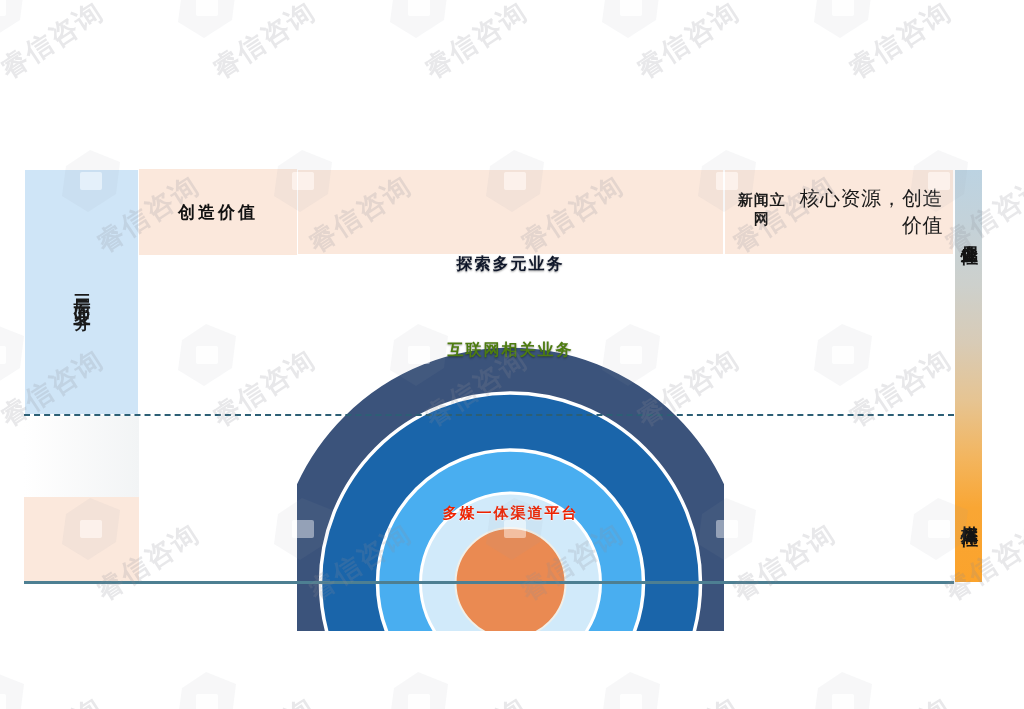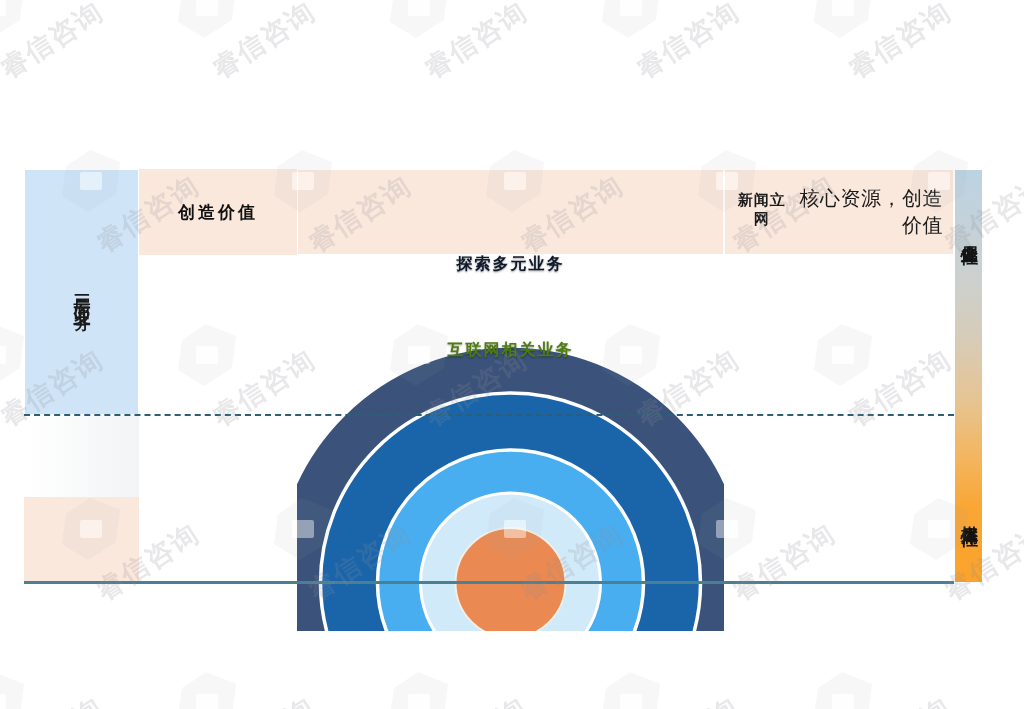--- a/index.html
+++ b/index.html
@@ -235,20 +235,21 @@
     <div id="circles">
       <svg width="427" height="414" viewBox="0 0 427 414">
         <circle cx="213.5" cy="366" r="237" fill="#2a4470" fill-opacity="0.92" stroke="#ffffff" stroke-width="3.5"></circle>
         <circle cx="213.5" cy="366" r="190" fill="#1866ad" fill-opacity="0.93" stroke="#ffffff" stroke-width="3.5"></circle>
         <circle cx="213.5" cy="366" r="133" fill="#4fb6f7" fill-opacity="0.90" stroke="#ffffff" stroke-width="3.5"></circle>
         <circle cx="213.5" cy="366" r="90" fill="#e8f3fb" fill-opacity="0.86" stroke="#ffffff" stroke-width="3"></circle>
         <circle cx="213.5" cy="366" r="55" fill="#ec8143" fill-opacity="0.92" stroke="#f0efe8" stroke-width="2"></circle>
       </svg>
       <div class="ring-label" id="ring-label-1">探索多元业务</div>
       <div class="ring-label" id="ring-label-2">互联网相关业务</div>
+      <div class="ring-label" id="ring-label-4">多媒一体渠道平台</div>
     </div>
 
     <div id="attr-bar">
       <div class="attr-text" id="attr-enterprise">企业属性</div>
       <div class="attr-text" id="attr-media">媒体属性</div>
     </div>
 
     <div id="dashed-divider"></div>
     <div id="bottom-rule"></div>
 

